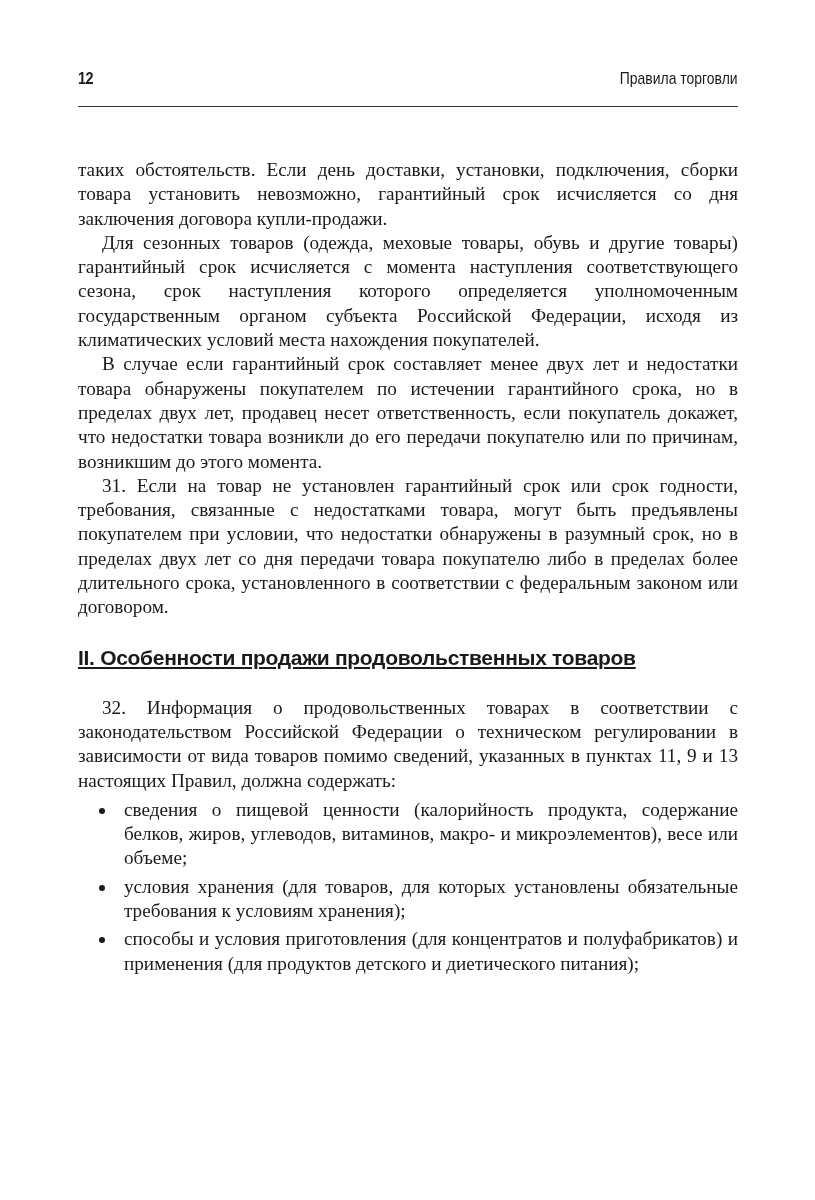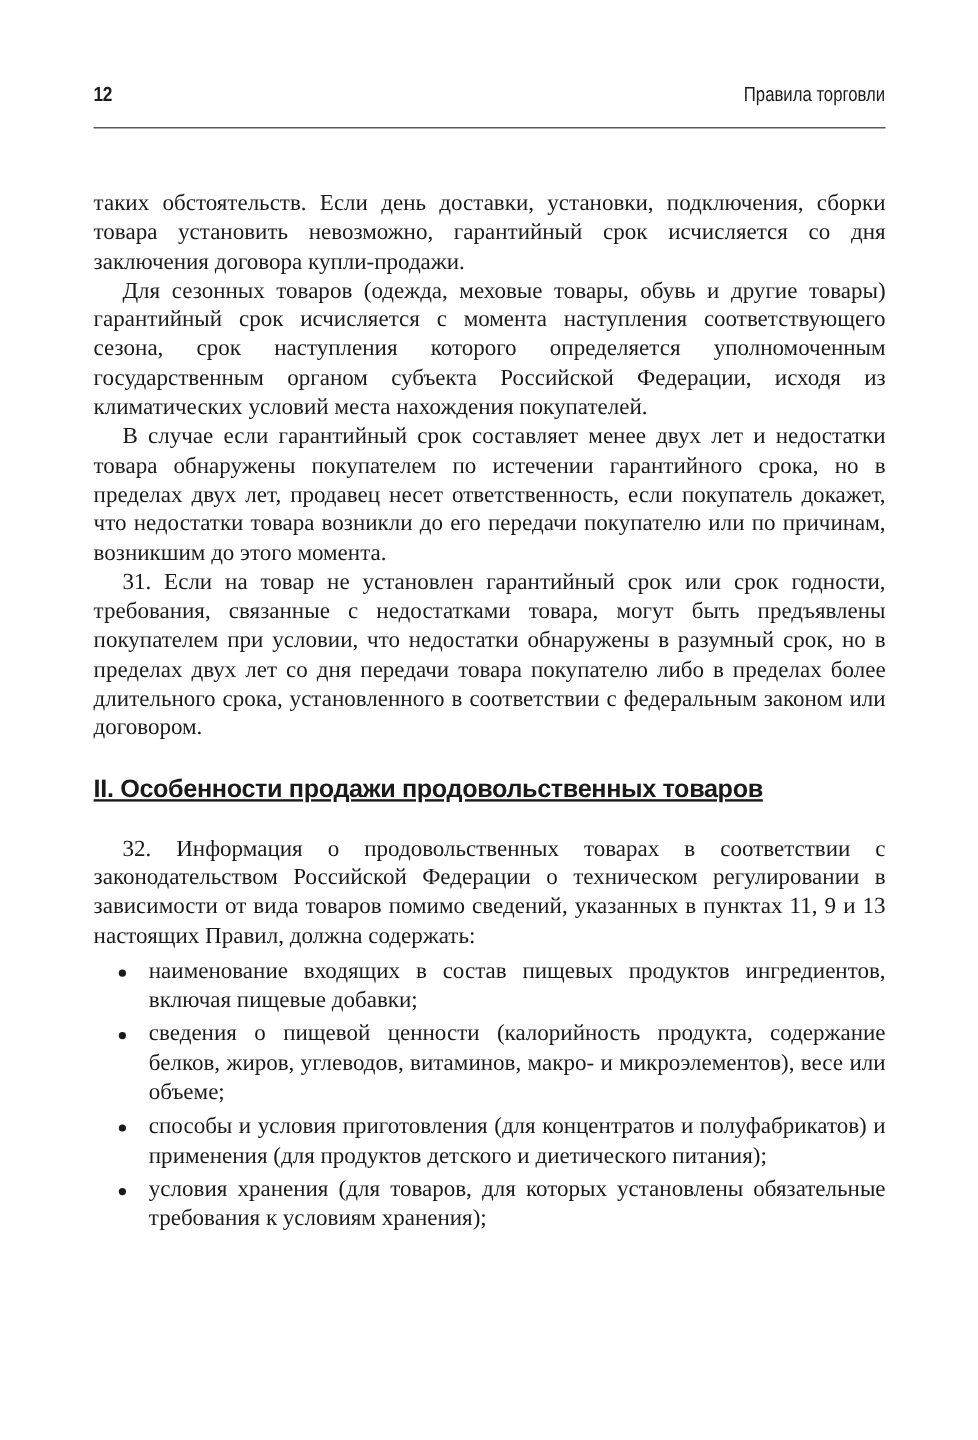--- a/index.html
+++ b/index.html
@@ -122,29 +122,25 @@
     <p class="indent">В случае если гарантийный срок составляет менее двух лет и недостатки товара обнаружены покупателем по истечении гарантийного срока, но в пределах двух лет, продавец несет ответственность, если покупатель докажет, что недостатки товара возникли до его передачи покупателю или по причинам, возникшим до этого момента.</p>
     <p class="indent">31. Если на товар не установлен гарантийный срок или срок годности, требования, связанные с недостатками товара, могут быть предъявлены покупателем при условии, что недостатки обнаружены в разумный срок, но в пределах двух лет со дня передачи товара покупателю либо в пределах более длительного срока, установленного в соответствии с федеральным законом или договором.</p>
 
     <p class="section-heading">II. Особенности продажи продовольственных товаров</p>
 
     <p class="indent">32. Информация о продовольственных товарах в соответствии с законодательством Российской Федерации о техническом регулировании в зависимости от вида товаров помимо сведений, указанных в пунктах 11, 9 и 13 настоящих Правил, должна содержать:</p>
 
     <ul class="bullets">
       <li>
         <span class="bullet-dot"></span>
-        <span>наименование входящих в состав пищевых продуктов ингредиентов, включая пищевые добавки;</span>
-      </li>
-      <li>
-        <span class="bullet-dot"></span>
         <span>сведения о пищевой ценности (калорийность продукта, содержание белков, жиров, углеводов, витаминов, макро- и микроэлементов), весе или объеме;</span>
       </li>
       <li>
         <span class="bullet-dot"></span>
-        <span>способы и условия приготовления (для концентратов и полуфабрикатов) и применения (для продуктов детского и диетического питания);</span>
+        <span>условия хранения (для товаров, для которых установлены обязательные требования к условиям хранения);</span>
       </li>
       <li>
         <span class="bullet-dot"></span>
-        <span>условия хранения (для товаров, для которых установлены обязательные требования к условиям хранения);</span>
+        <span>способы и условия приготовления (для концентратов и полуфабрикатов) и применения (для продуктов детского и диетического питания);</span>
       </li>
     </ul>
   </div>
 </div>
 
 </body></html>

